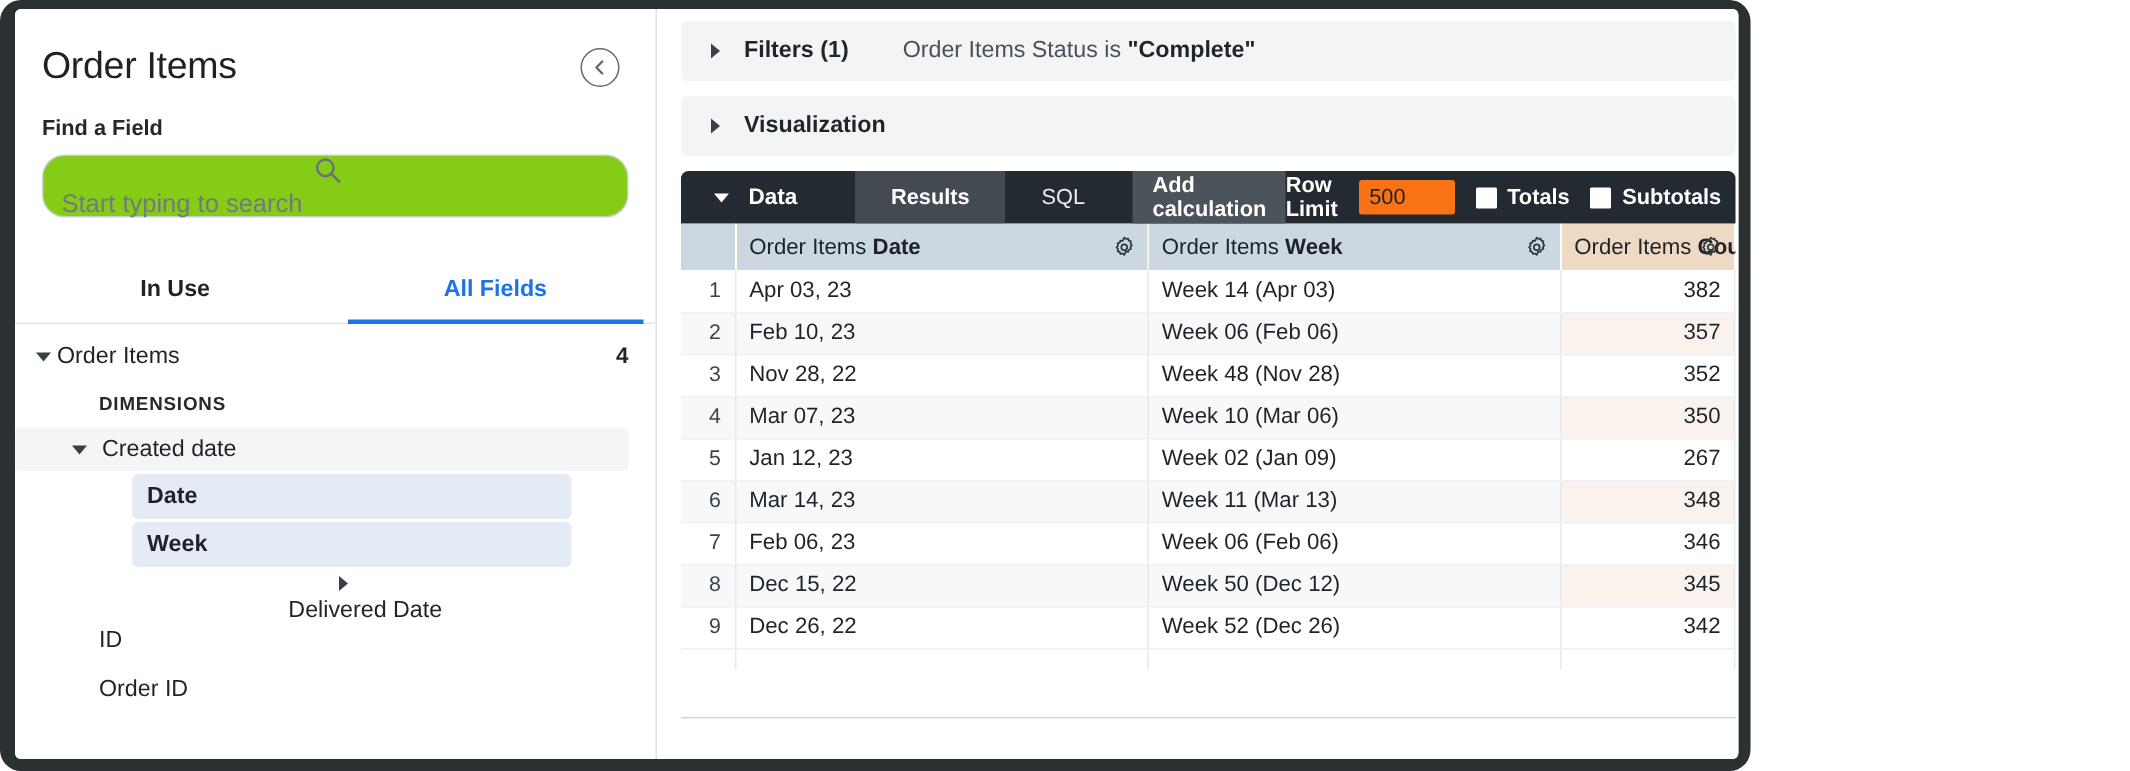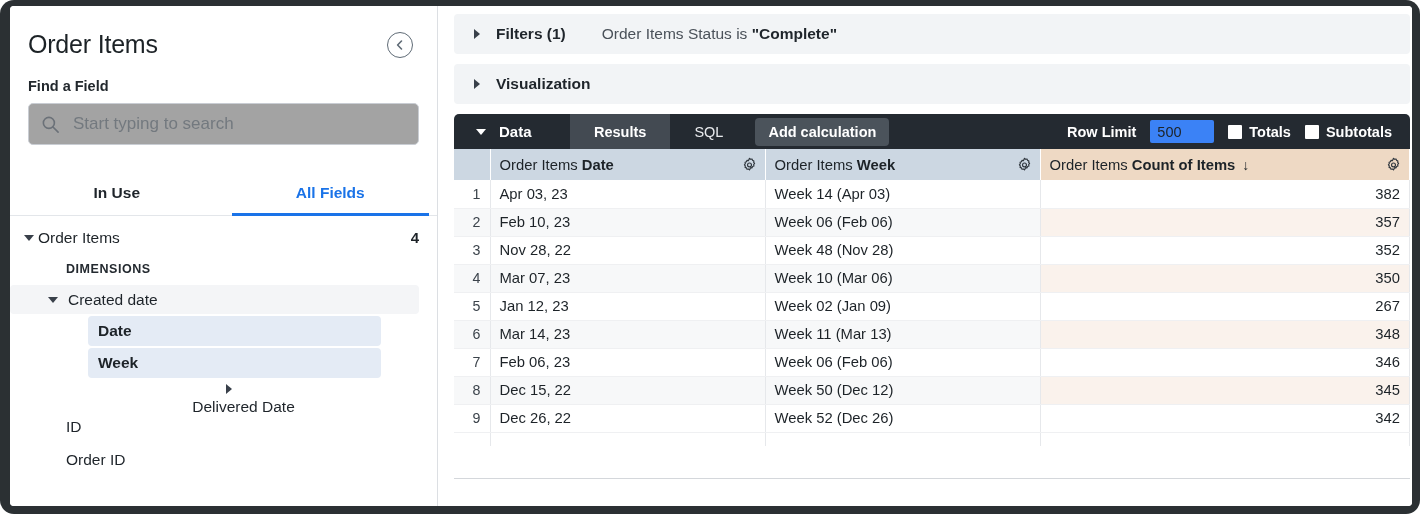--- a/index.html
+++ b/index.html
@@ -7,21 +7,21 @@
     width: 1420px; height: 514px;
     background: #ffffff;
     font-family: "Liberation Sans", sans-serif;
     overflow: hidden;
   }
 
   
   #window {
     position: absolute;
     left: 0; top: 0;
-    width: 1420px; height: 514px;
+    width: 1167px; height: 514px;
     background: #2b3033;
     border-radius: 14px;
     padding: 6px 8px 8px 10px;
     overflow: hidden;
   }
   #surface {
     position: relative;
     width: 100%; height: 100%;
     background: #ffffff;
     border-radius: 4px;
@@ -61,24 +61,25 @@
   .find-label {
     margin: 19px 0 0 18px;
     font-size: 14.5px;
     font-weight: 700;
     color: #22282d;
   }
   .search-wrap {
     margin: 9px 18px 0 18px;
     height: 42px;
     border: 1px solid #c9cdd3;
-    border-radius: 5px;
+    border-radius: 15px;
     display: flex; align-items: center;
     padding: 0 12px;
-    background: #a3a3a3;
+    background: #84cc16;
+    flex-direction: column;
   }
   .search-icon { flex: 0 0 22px; margin-right: 10px; display: flex; }
   .search-input {
     border: none; outline: none;
     font-size: 17px;
     color: #2a2f35;
     width: 100%;
     background: transparent;
     font-family: "Liberation Sans", sans-serif;
   }
@@ -240,21 +241,21 @@
   }
   .tb-right {
     margin-left: auto;
     display: flex; align-items: center;
     padding-right: 18px;
     gap: 14px;
   }
   .rl-label { color: #ffffff; font-size: 14.5px; font-weight: 700; }
   .rl-input {
     width: 64px; height: 23px;
-    background: #3b82f6;
+    background: #f97316;
     border: none; outline: none;
     border-radius: 2px;
     font-size: 14.5px;
     color: #1d2328;
     padding-left: 7px;
     font-family: "Liberation Sans", sans-serif;
   }
   .chk-item { display: flex; align-items: center; gap: 7px; cursor: pointer; }
   .chk-box {
     width: 14px; height: 14px;

